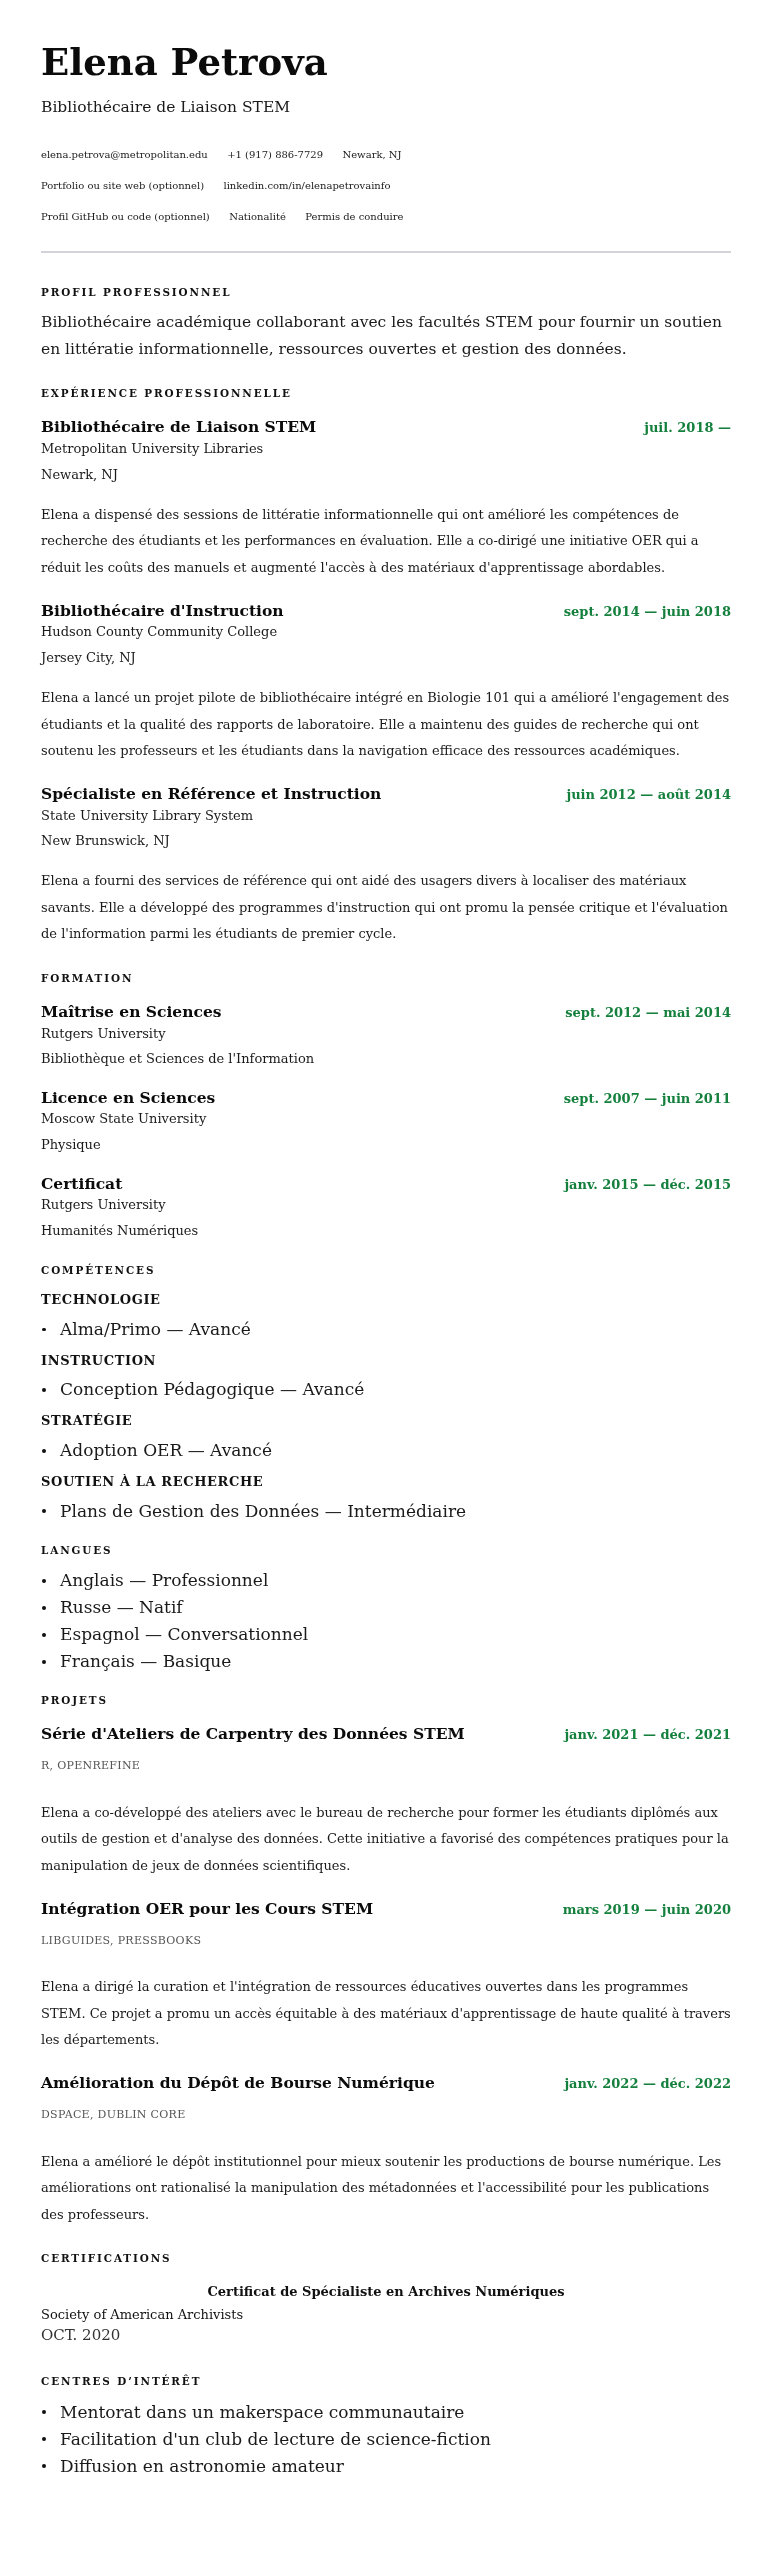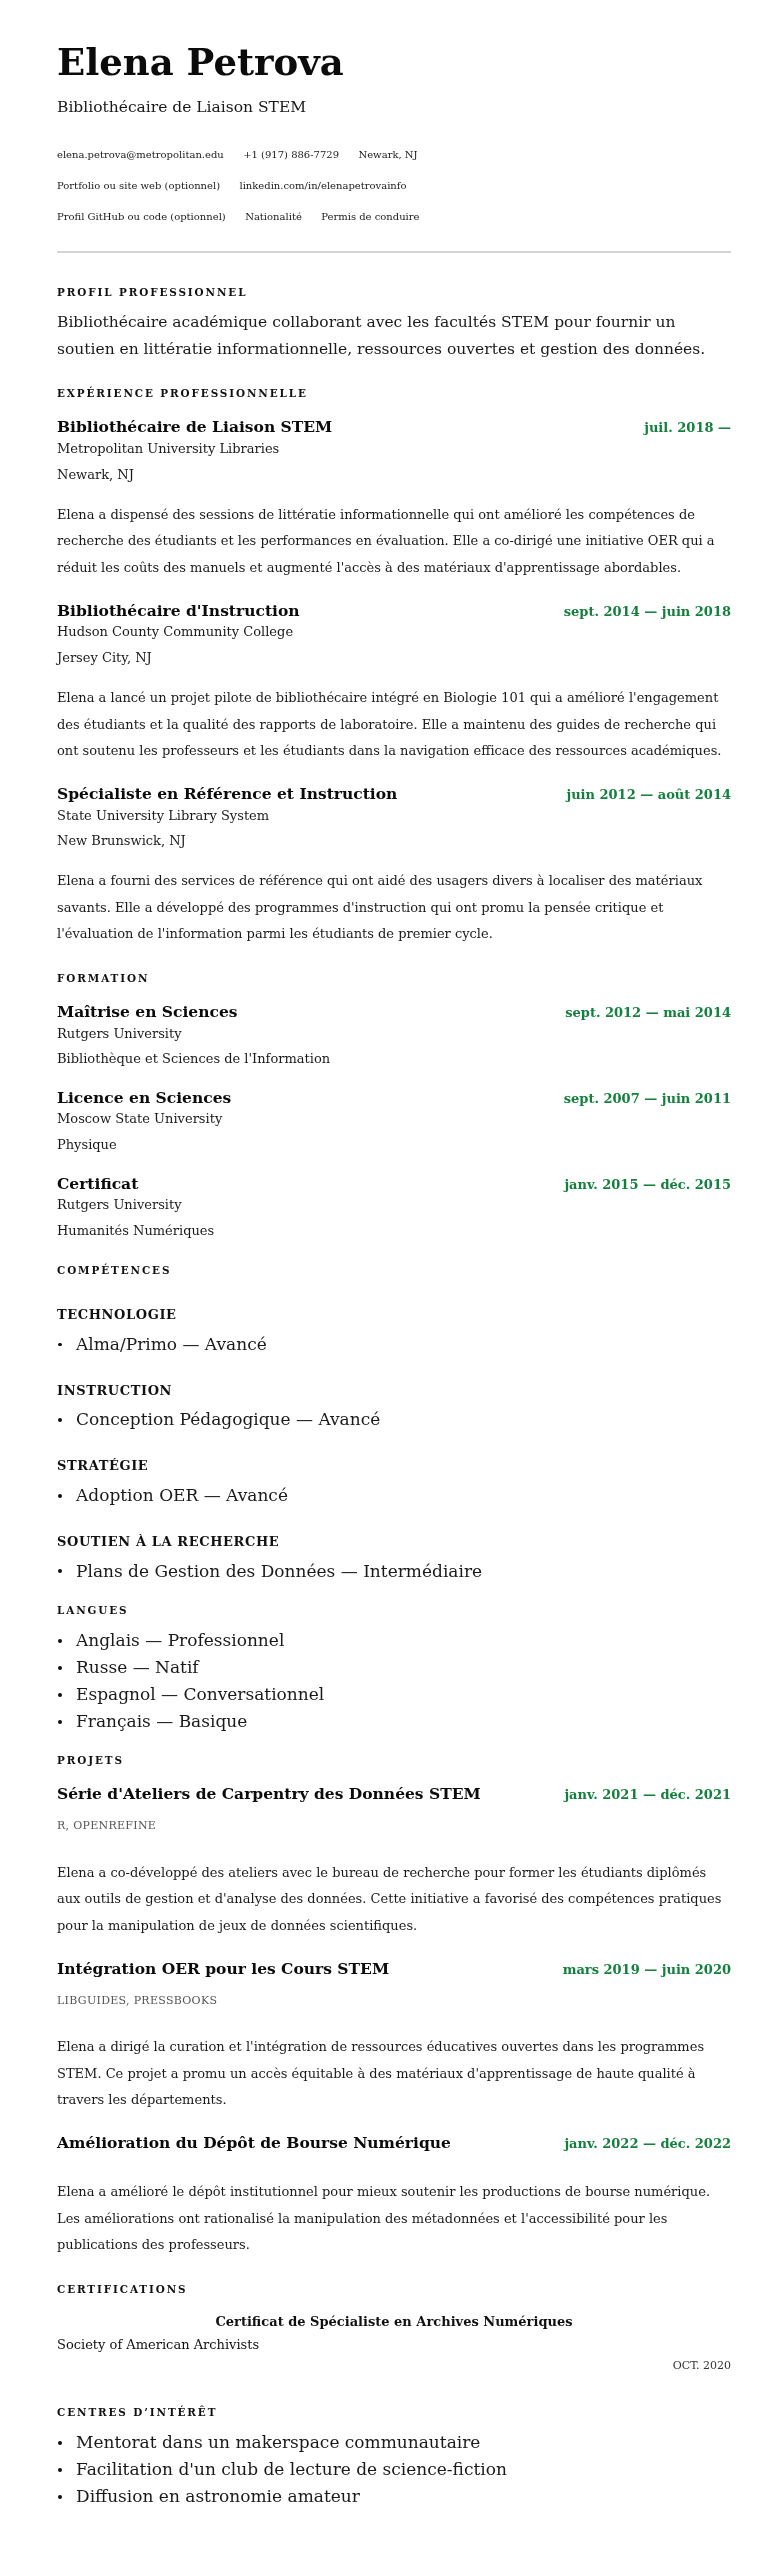--- a/index.html
+++ b/index.html
@@ -2,21 +2,21 @@
 <html style="font-size:10.4px"><head>
   <meta charset="utf-8">
   <style>
     * { box-sizing: border-box; margin: 0; padding: 0; }
     html, body { background: #ffffff; }
     body {
       width: 776px;
       font-family: "DejaVu Serif", serif;
       color: #111111;
     }
-    .page { padding: 40px 45px 26px 57px; }
+    .page { padding: 40px 45px 26px 41px; }
     .name {
       font-size: 37px; font-weight: bold; line-height: 44px; color: #0b0b0b;
       letter-spacing: 0;
     }
     .headline { font-size: 15.5px; line-height: 21px; margin-top: 13px; color: #1a1a1a; }
     .contact-row { font-size: 10px; line-height: 17px; color: #1a1a1a; display: flex; gap: 19.4px; }
     .contact-row.r1 { margin-top: 28px; }
     .contact-row.r2 { margin-top: 14.2px; }
     .contact-row.r3 { margin-top: 14.2px; }
     .divider { height: 1.9px; background: #d4d4d8; margin-top: 26px; }
@@ -33,31 +33,31 @@
     .entry:first-of-type { margin-top: 17px; }
     .entry-head { display: flex; justify-content: space-between; align-items: baseline; }
     .entry-title { font-size: 15.5px; font-weight: bold; line-height: 19.4px; color: #0b0b0b; }
     .entry-date { font-size: 13px; line-height: 18px; color: #15803d; font-weight: bold; }
     .entry-org { font-size: 13px; line-height: 18px; color: #1a1a1a; margin-top: 2.6px; }
     .entry-loc { font-size: 13px; line-height: 18px; color: #1a1a1a; margin-top: 7.8px; }
     .entry-desc { font-size: 13px; line-height: 26.5px; color: #1a1a1a; margin-top: 18px; }
     .entry-sub { font-size: 13px; line-height: 18px; color: #1a1a1a; margin-top: 7.8px; }
     .tech { font-size: 11px; line-height: 15.5px; color: #555; text-transform: uppercase; margin-top: 14.2px; letter-spacing: 0.3px; }
 
-    .skill-group { margin-top: 29px; }
+    .skill-group { margin-top: 14px; }
     .skill-group-title { font-size: 13px; font-weight: bold; letter-spacing: 0.6px; line-height: 17px; }
     ul.bullets { list-style: none; margin-top: 11.6px; }
     ul.bullets li { font-size: 17px; line-height: 18px; position: relative; padding-left: 19px; color: #1a1a1a; }
     ul.bullets li + li { margin-top: 9px; }
     ul.bullets li::before {
       content: ""; position: absolute; left: 1.3px; top: 7.8px; width: 3.9px; height: 3.9px; border-radius: 50%; background: #111;
     }
     .cert-title { font-size: 13px; font-weight: bold; line-height: 18px; margin-top: 17px; text-align: center; }
     .cert-issuer { font-size: 13px; line-height: 18px; margin-top: 5.2px; }
-    .cert-date { font-size: 11px; line-height: 15.5px; margin-top: 3.9px; color: #333; text-transform: uppercase; text-align: right; }
+    .cert-date { font-size: 15px; line-height: 15.5px; margin-top: 3.9px; color: #333; text-transform: uppercase; }
   </style>
 </head>
 <body>
 
 <div class="page">
 
   <header>
     <h1 class="name">Elena Petrova</h1>
     <div class="headline">Bibliothécaire de Liaison STEM</div>
     <div class="contact-row r1">
@@ -195,20 +195,21 @@
         <div class="entry-date">mars 2019 — juin 2020</div>
       </div>
       <div class="tech">LibGuides, Pressbooks</div>
       <p class="entry-desc" style="margin-top:26px">Elena a dirigé la curation et l'intégration de ressources éducatives ouvertes dans les programmes STEM. Ce projet a promu un accès équitable à des matériaux d'apprentissage de haute qualité à travers les départements.</p>
     </div>
     <div class="entry">
       <div class="entry-head">
         <div class="entry-title">Amélioration du Dépôt de Bourse Numérique</div>
         <div class="entry-date">janv. 2022 — déc. 2022</div>
       </div>
+      <div class="tech">DSpace, Dublin Core</div>
       <p class="entry-desc" style="margin-top:26px">Elena a amélioré le dépôt institutionnel pour mieux soutenir les productions de bourse numérique. Les améliorations ont rationalisé la manipulation des métadonnées et l'accessibilité pour les publications des professeurs.</p>
     </div>
   </section>
 
   <section class="sec">
     <h2 class="section-title">Certifications</h2>
     <div class="cert-title">Certificat de Spécialiste en Archives Numériques</div>
     <div class="cert-issuer">Society of American Archivists</div>
     <div class="cert-date">Oct. 2020</div>
   </section>

